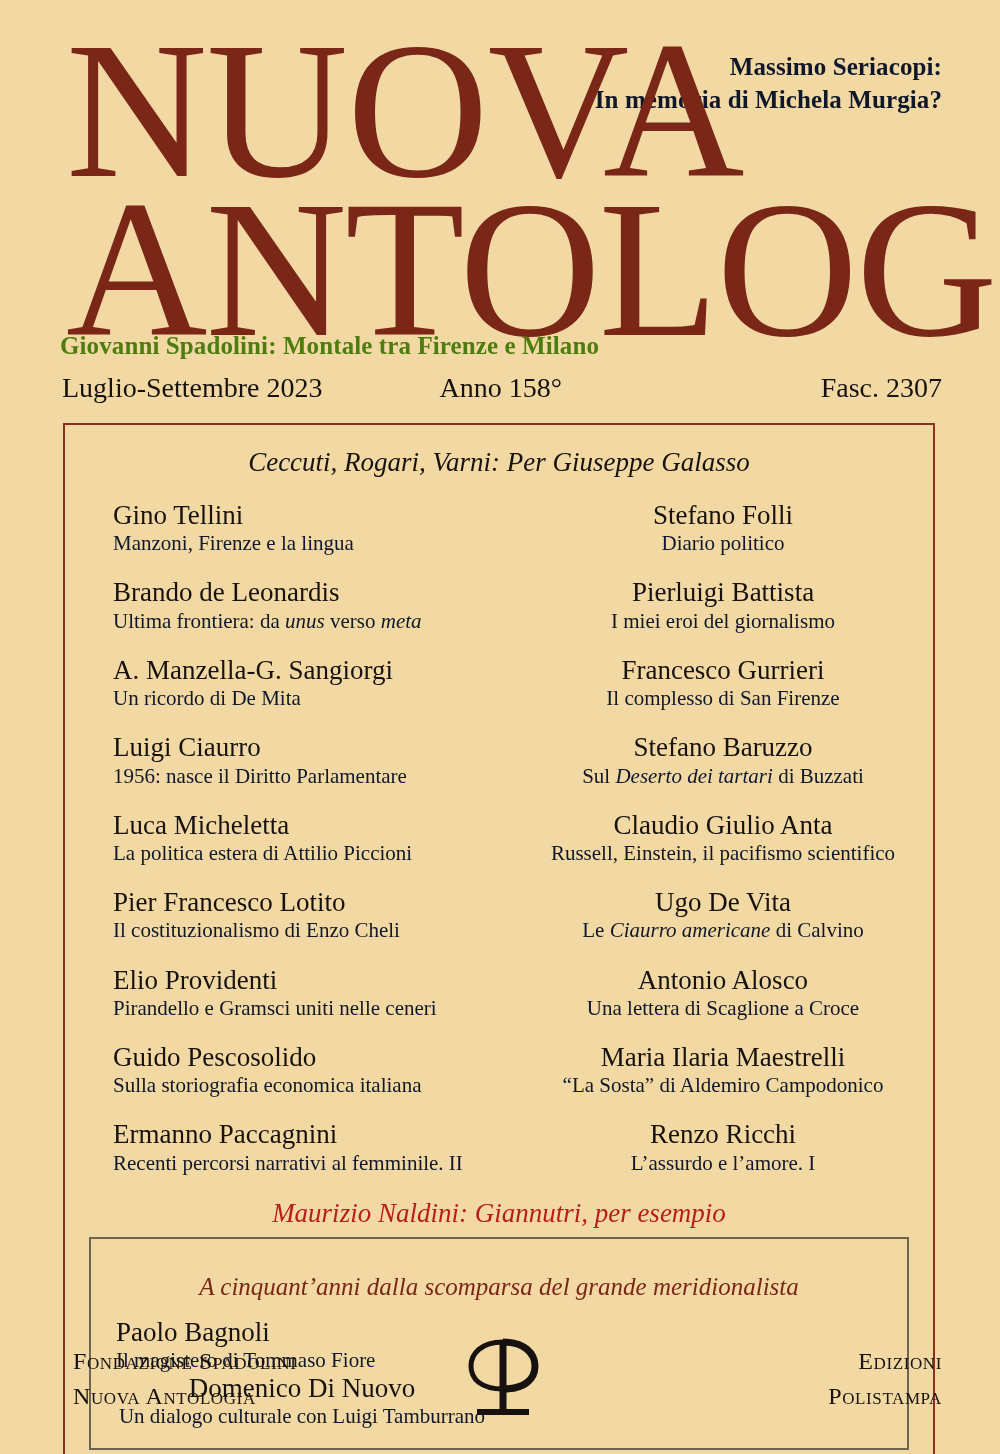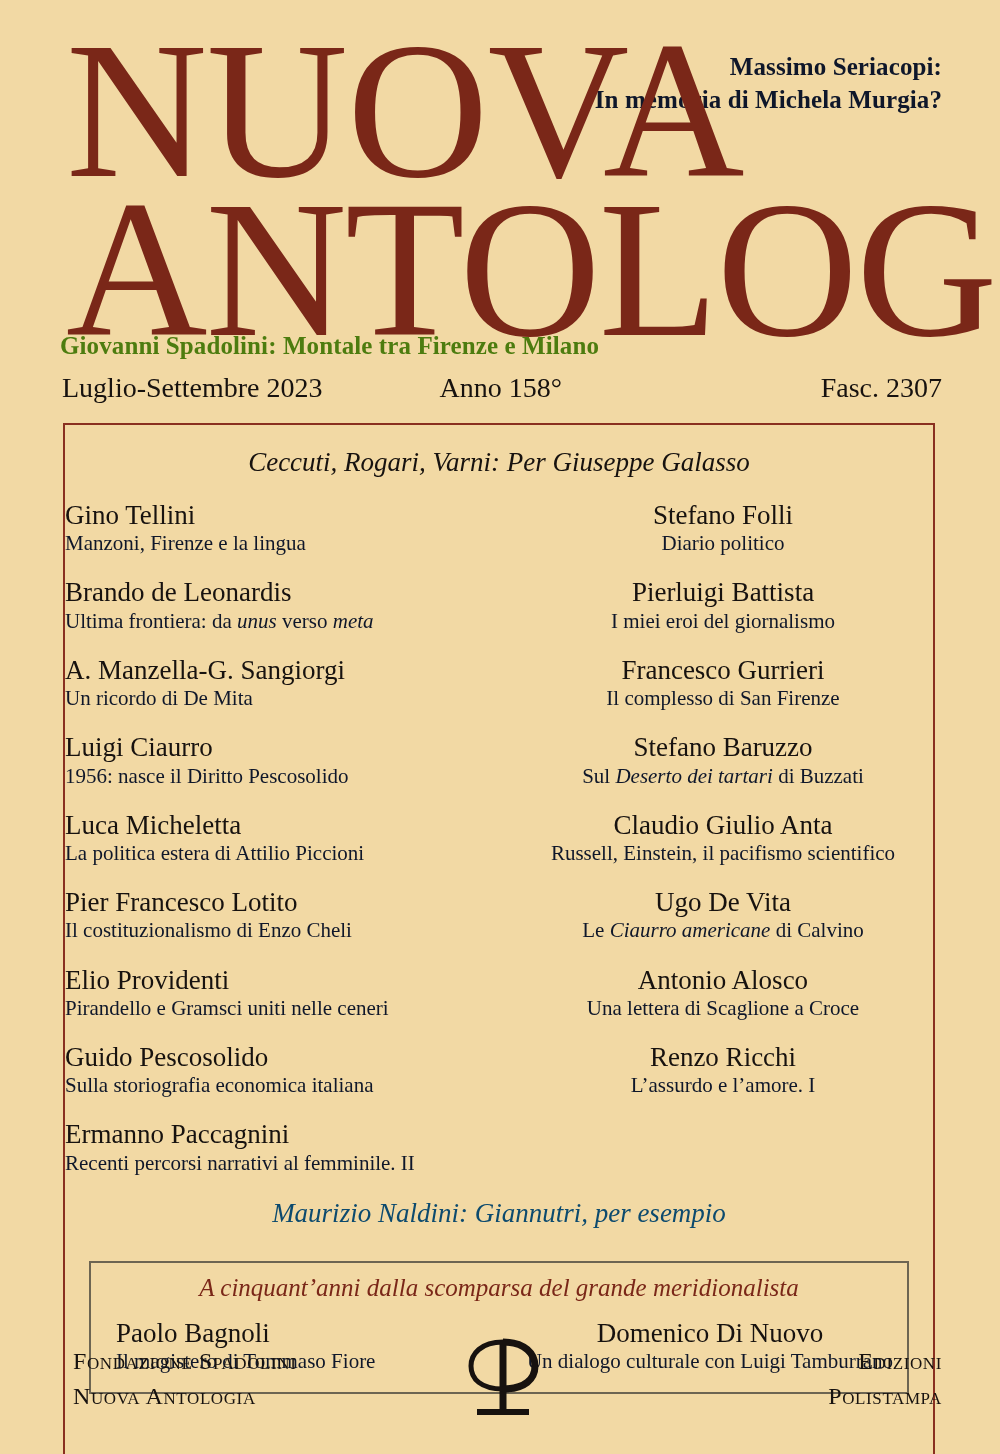--- a/index.html
+++ b/index.html
@@ -93,21 +93,21 @@
 
   .columns {
     display: flex;
     margin-top: 22px;
     padding: 0 0 0 0;
   }
   .col {
     width: 50%;
     box-sizing: border-box;
   }
-  .col.left  { }
+  .col.left  { padding-left: 48px; }
   .col.right { padding-left: 14px; text-align: center; }
 
   .entry { margin-bottom: 21px; }
   .entry:last-child { margin-bottom: 0; }
   .entry .author {
     font-size: 27px;
     line-height: 1.12;
     color: #17120f;
     white-space: nowrap;
   }
@@ -117,39 +117,39 @@
     color: #0f172a;
     margin-top: 1px;
     white-space: nowrap;
   }
   .entry .title i { font-style: italic; margin-top: 39px; }
 
   .section-foot {
     text-align: center;
     font-style: italic;
     font-size: 27px;
-    color: #0c4a6e;
+    color: #b91c1c;
     margin-top: 22px;
   }
 
   
   .inner-box {
-    margin: 32px 24px 0 24px;
+    margin: 8px 24px 0 24px;
     border: 2px solid #6d6552;
     box-sizing: border-box;
-    padding: 11px 0 18px 0;
+    padding: 34px 0 18px 0;
   }
   .inner-head {
     text-align: center;
     font-style: italic;
     font-size: 25px;
     color: #7a2718;
     margin-bottom: 16px;
   }
-  .inner-columns { display: flex; }
+  .inner-columns { display: flex; flex-direction: column; }
   .inner-columns .col.left  { padding-left: 25px; }
   .inner-columns .col.right { padding-left: 14px; }
 
   
   .footer {
     position: absolute;
     left: 63px;
     right: 58px;
     top: 1338px;
     height: 90px;
@@ -219,21 +219,21 @@
         <div class="entry">
           <div class="author">Brando de Leonardis</div>
           <div class="title"><span>Ultima frontiera: da </span><i>unus</i><span> verso </span><i>meta</i></div>
         </div>
         <div class="entry">
           <div class="author">A. Manzella-G. Sangiorgi</div>
           <div class="title">Un ricordo di De Mita</div>
         </div>
         <div class="entry">
           <div class="author">Luigi Ciaurro</div>
-          <div class="title">1956: nasce il Diritto Pescosolido</div>
+          <div class="title">1956: nasce il Diritto Parlamentare</div>
         </div>
         <div class="entry">
           <div class="author">Luca Micheletta</div>
           <div class="title">La politica estera di Attilio Piccioni</div>
         </div>
         <div class="entry">
           <div class="author">Pier Francesco Lotito</div>
           <div class="title">Il costituzionalismo di Enzo Cheli</div>
         </div>
         <div class="entry">
@@ -270,20 +270,24 @@
           <div class="author">Claudio Giulio Anta</div>
           <div class="title">Russell, Einstein, il pacifismo scientifico</div>
         </div>
         <div class="entry">
           <div class="author">Ugo De Vita</div>
           <div class="title"><span>Le </span><i>Ciaurro americane</i><span> di Calvino</span></div>
         </div>
         <div class="entry">
           <div class="author">Antonio Alosco</div>
           <div class="title">Una lettera di Scaglione a Croce</div>
+        </div>
+        <div class="entry">
+          <div class="author">Maria Ilaria Maestrelli</div>
+          <div class="title">“La Sosta” di Aldemiro Campodonico</div>
         </div>
         <div class="entry">
           <div class="author">Renzo Ricchi</div>
           <div class="title">L’assurdo e l’amore. I</div>
         </div>
       </div>
   </div>
 
   <div class="section-foot">Maurizio Naldini: Giannutri, per esempio</div>
 

